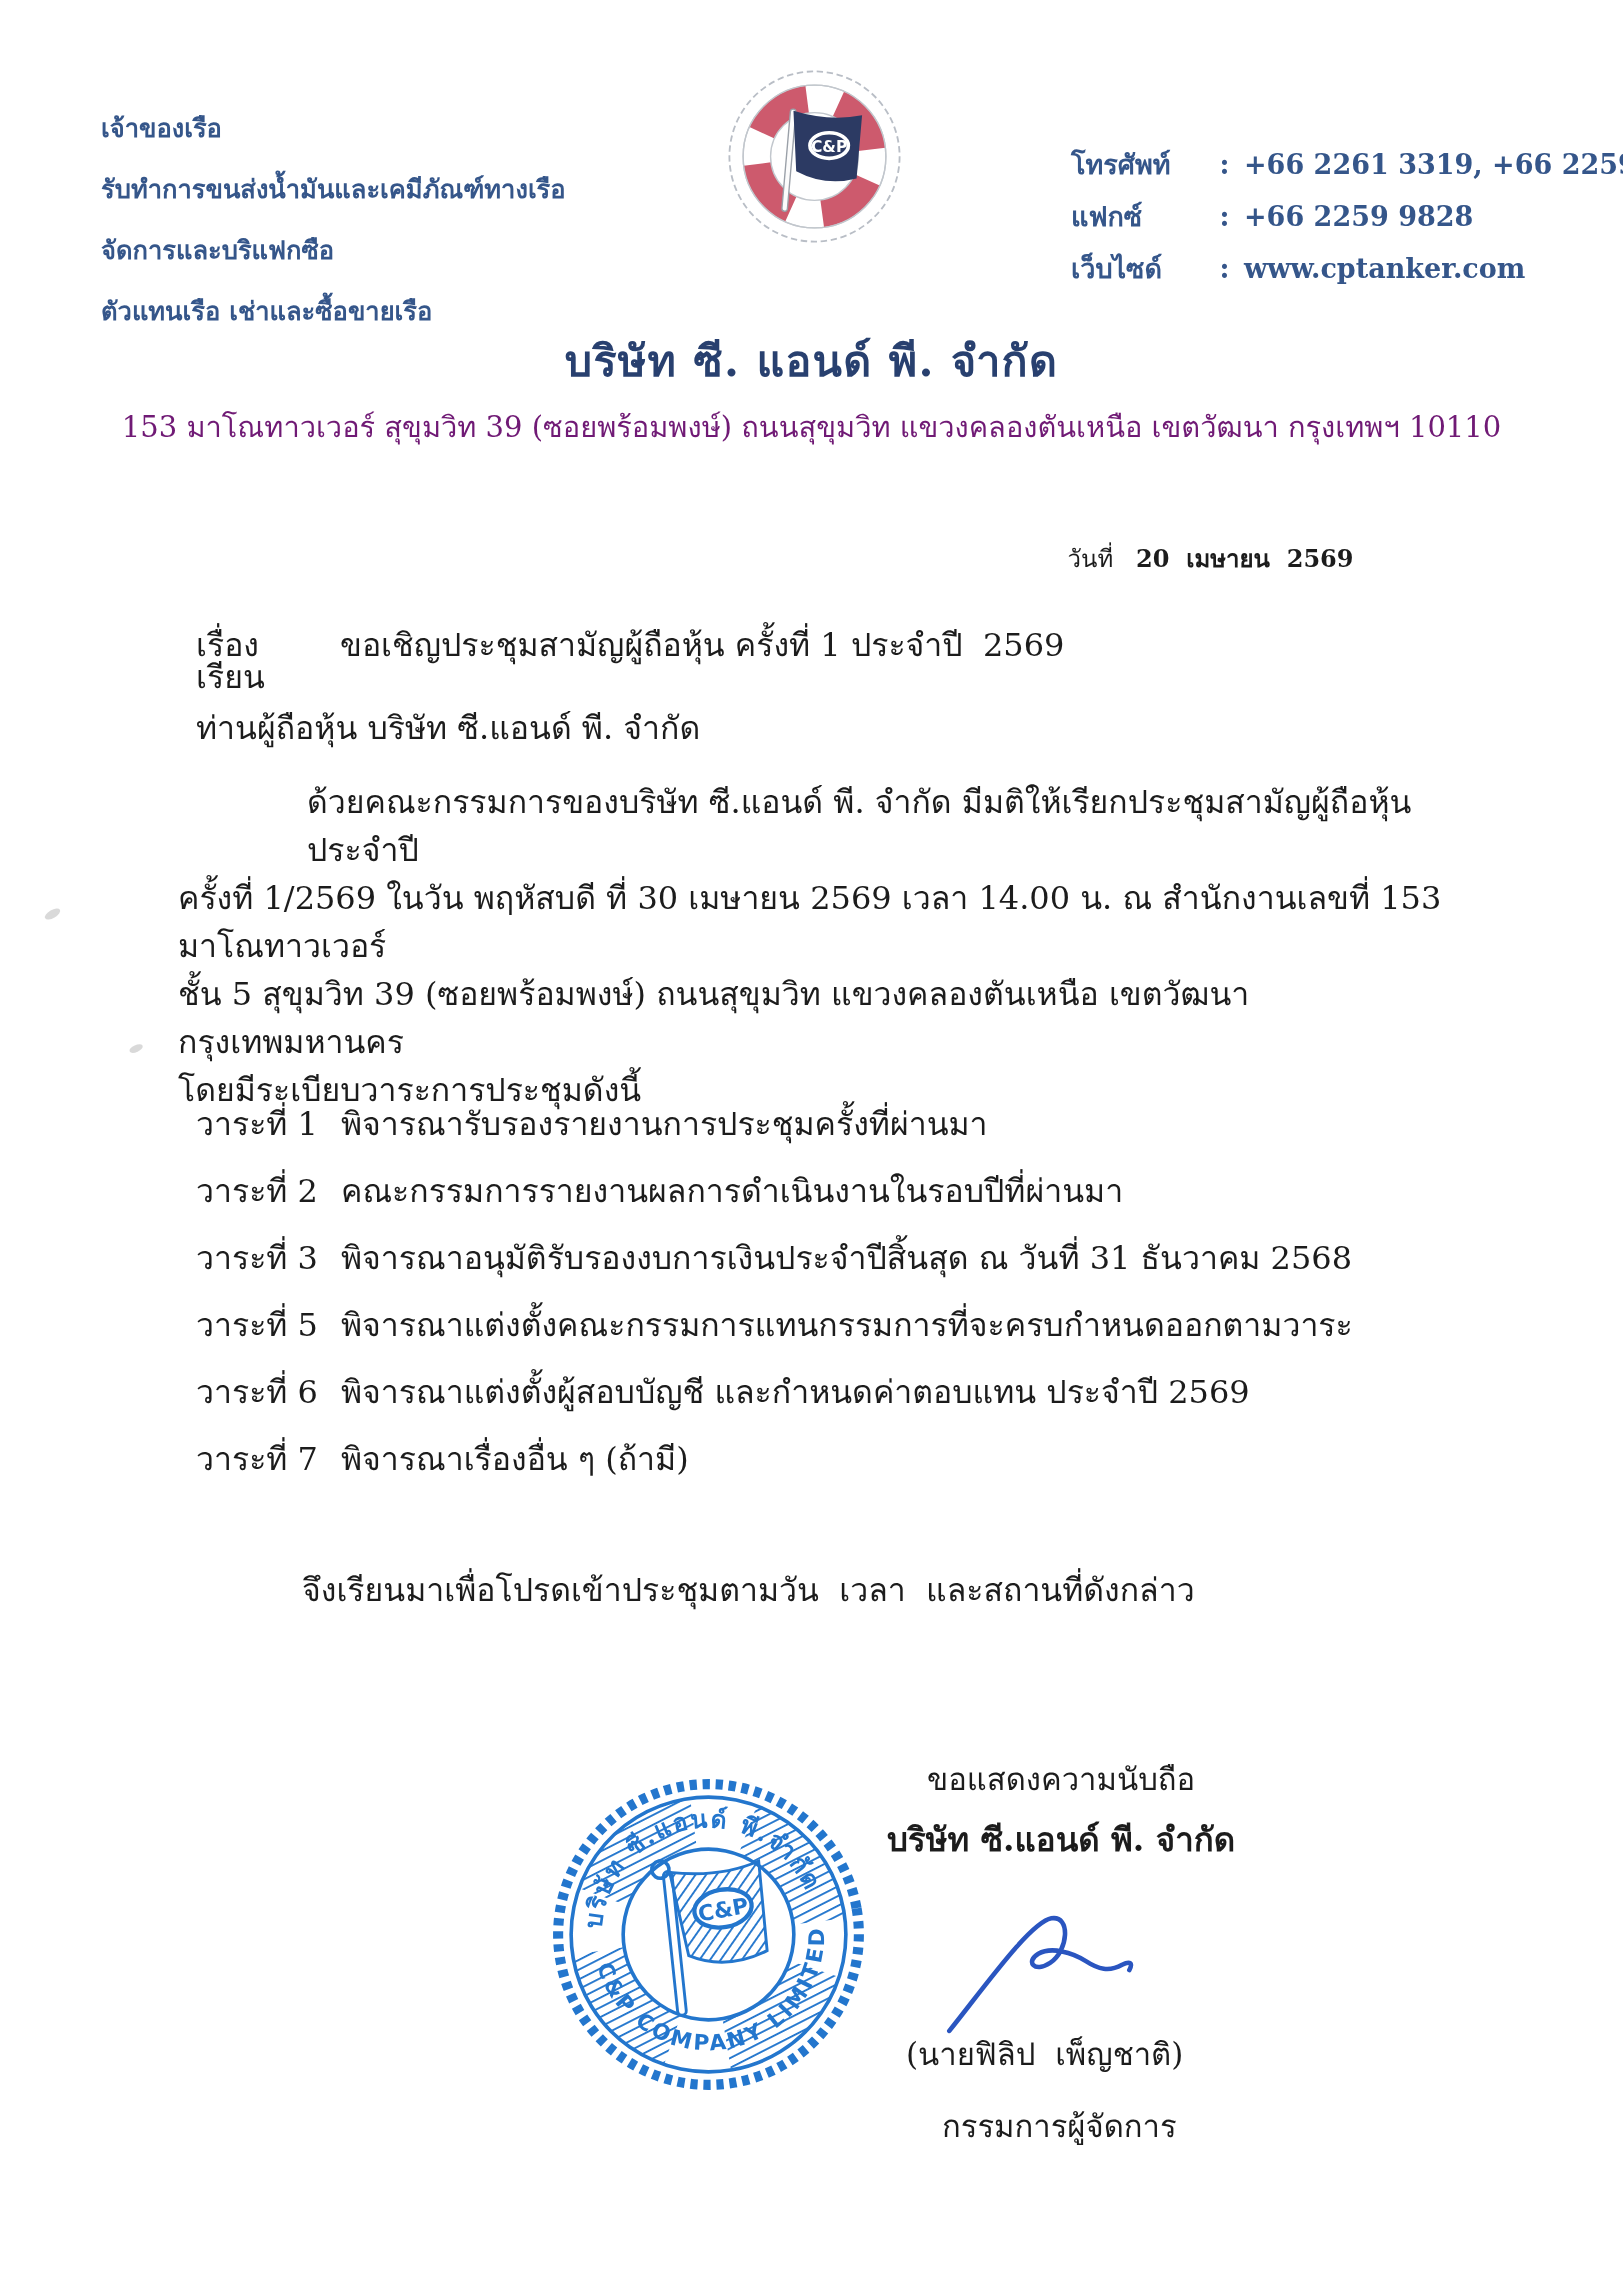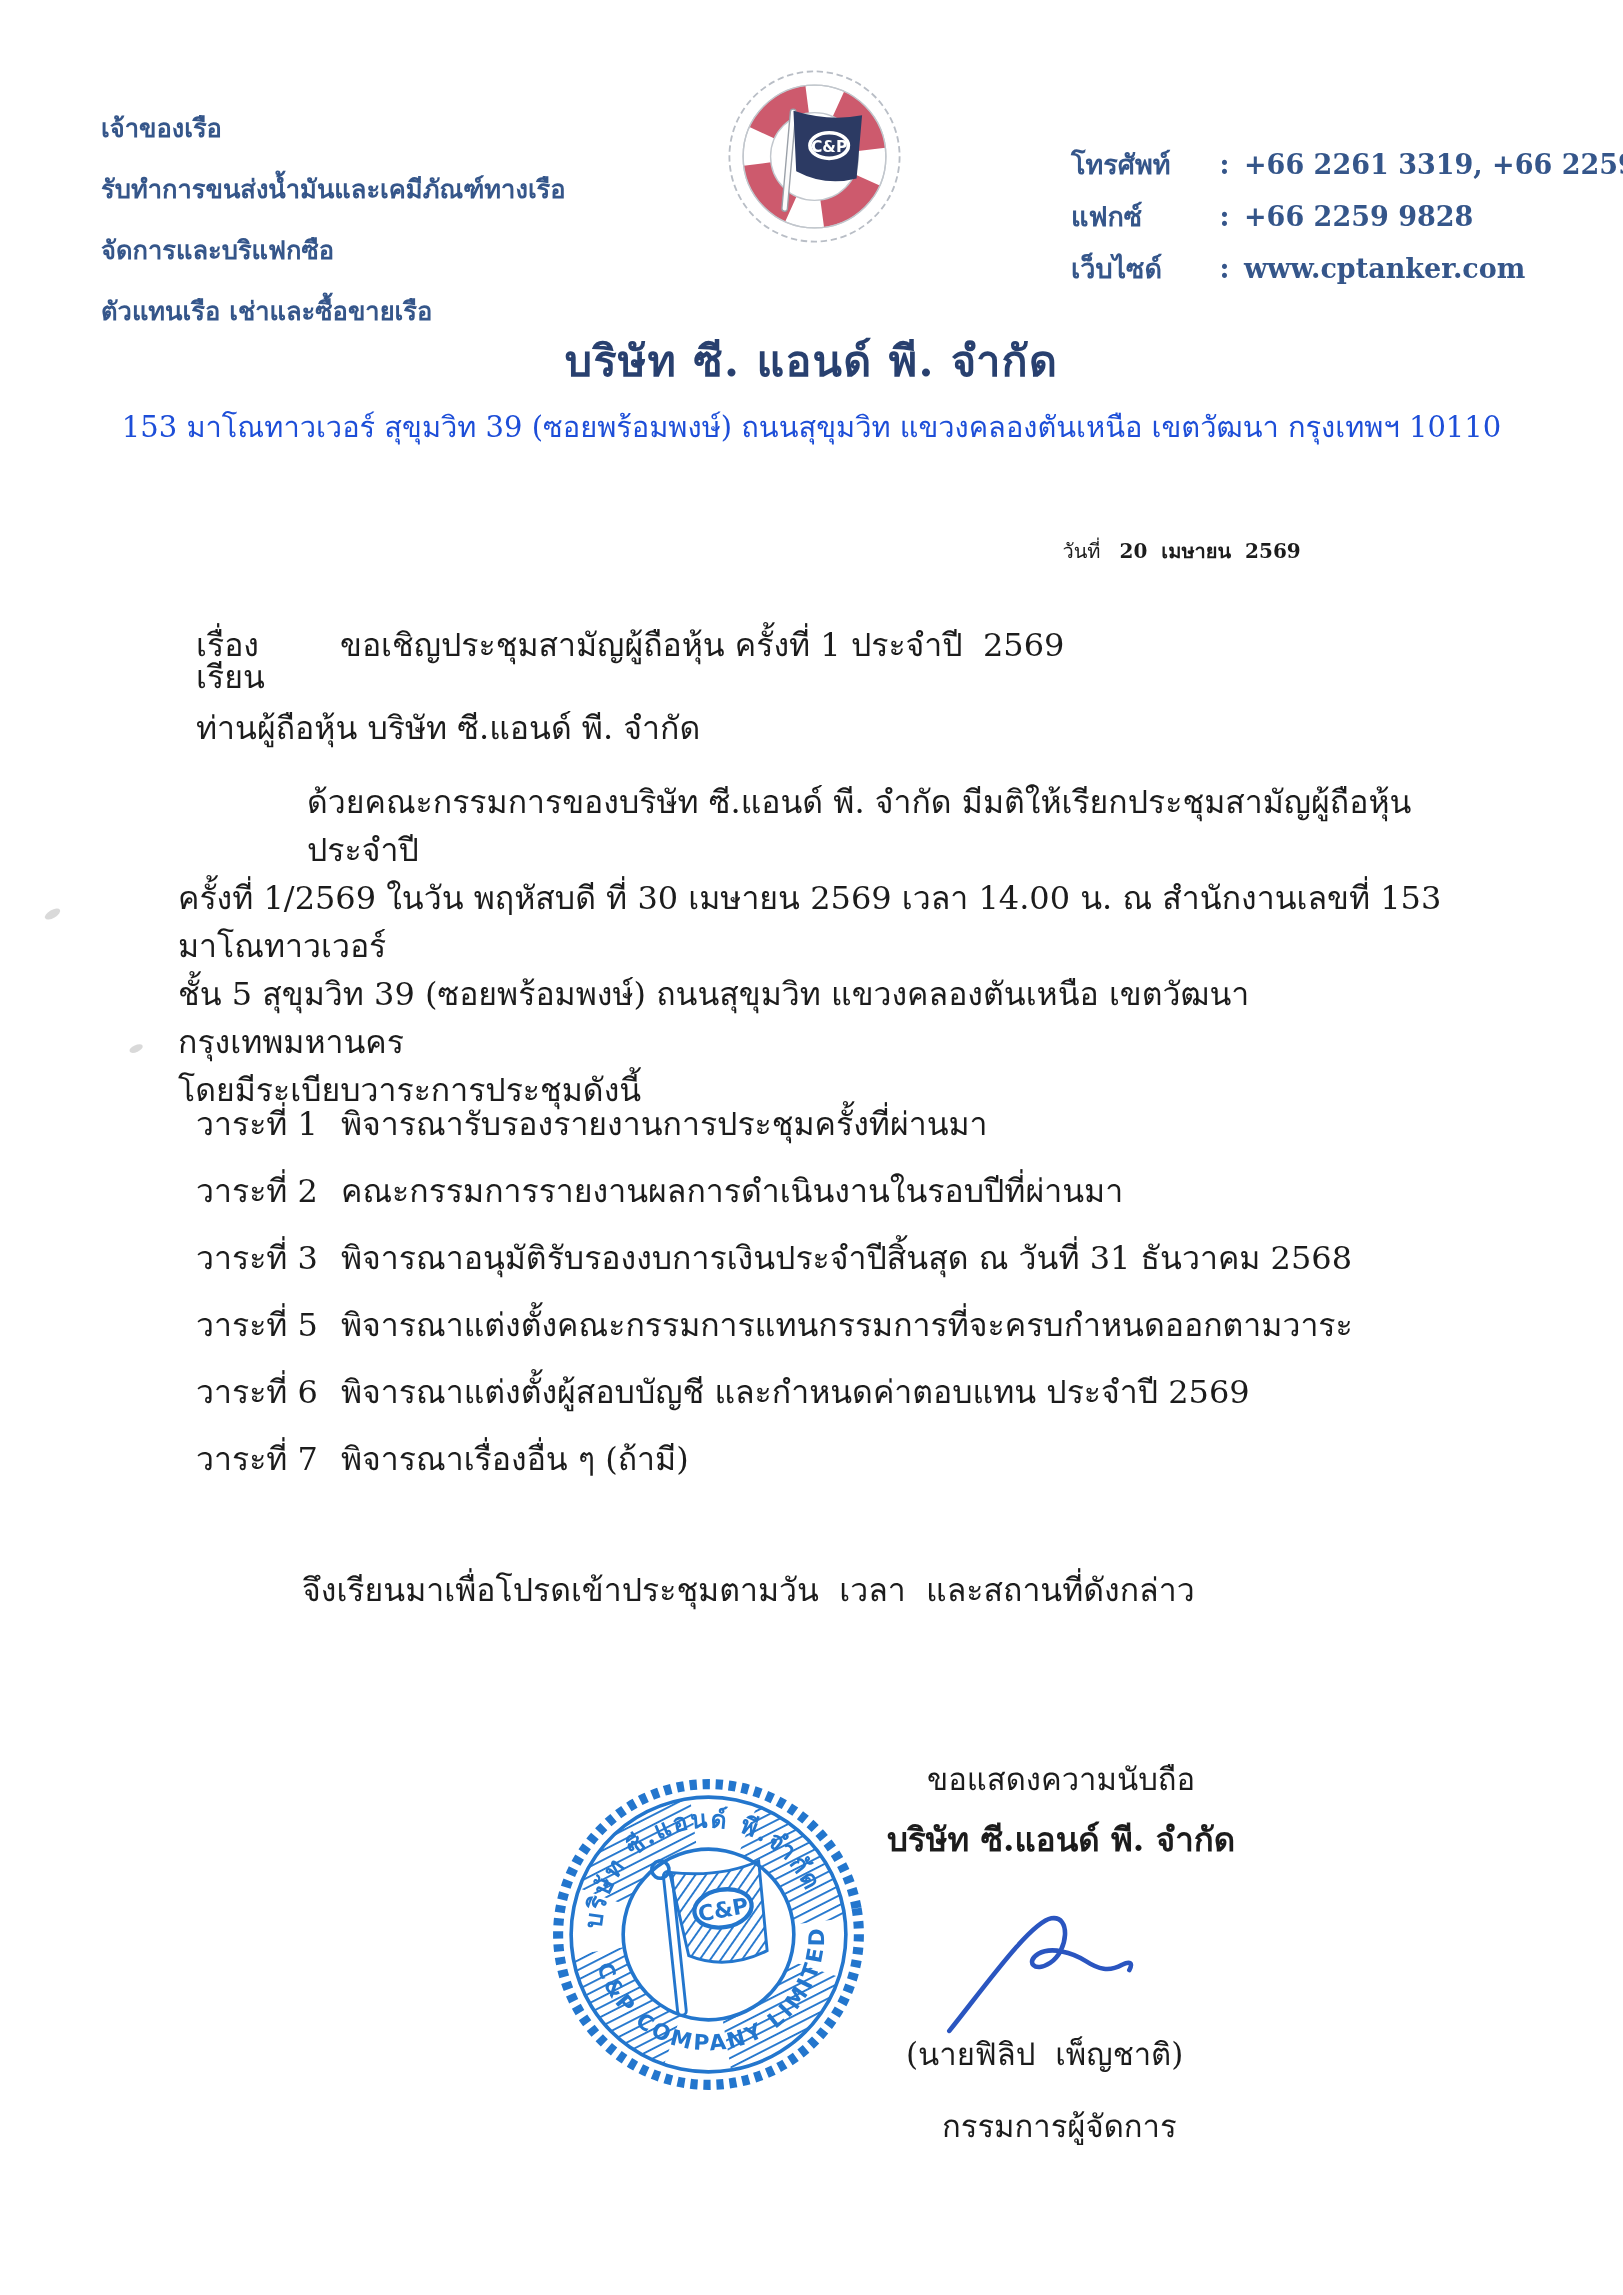--- a/index.html
+++ b/index.html
@@ -29,27 +29,27 @@
   .contact .lbl{width:134px;}
   .contact .sep{width:39px;text-align:center;}
   
   .company-name{
     position:absolute;left:0;top:327px;width:1623px;
     text-align:center;font-size:43px;font-weight:bold;color:#28406f;
     letter-spacing:1.3px;
   }
   .company-address{
     position:absolute;left:0;top:404px;width:1623px;
-    text-align:center;font-size:29px;color:#1d4ed8;
+    text-align:center;font-size:29px;color:#701a75;
     white-space:nowrap;
   }
   
   .date-line{
     position:absolute;left:1037px;top:511px;
-    font-size:20px;white-space:pre;
+    font-size:24px;white-space:pre;
   }
   .date-line .v{font-weight:bold;}
   
   .subject-row,.to-row{
     position:absolute;left:196px;
     font-size:32px;white-space:pre;display:flex;
   }
   .subject-row{top:619px;}
   .to-row{top:651px;flex-direction:column;}
   .subject-row .lbl,.to-row .lbl{width:144px;}

